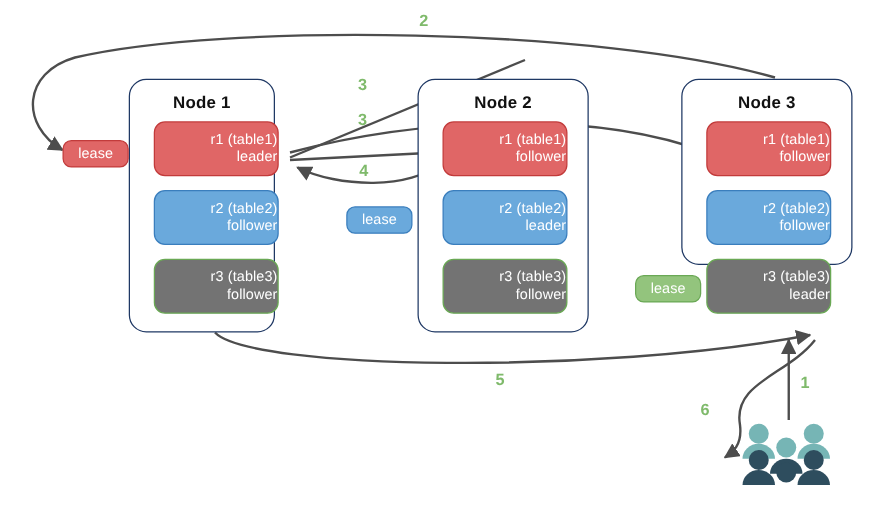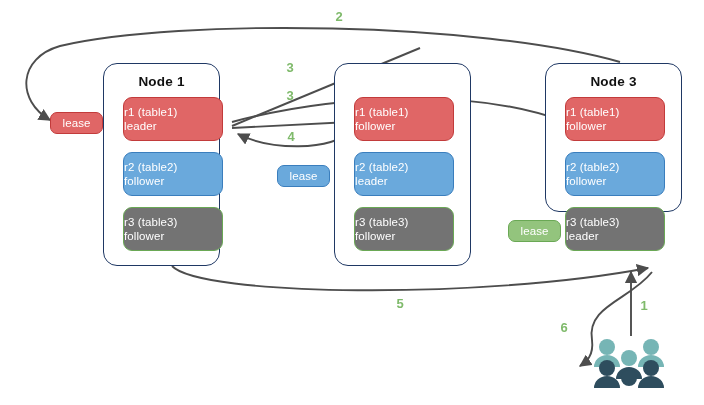--- a/index.html
+++ b/index.html
@@ -40,21 +40,21 @@
     font-weight: bold;
     color: #111111;
     letter-spacing: 0.2px;
   }
   .replica {
     position: absolute;
     box-sizing: border-box;
     border-radius: 9px;
     display: flex;
     flex-direction: column;
-    align-items: flex-start;
+    align-items: flex-end;
     justify-content: center;
     color: #ffffff;
     font-size: 11.5px;
     line-height: 14px;
     text-align: center;
     letter-spacing: 0.1px;
   }
   .rep-red   { background: #e06666; border: 1.4px solid #c23b3b; }
   .rep-blue  { background: #6aa9dc; border: 1.4px solid #3a7ebd; }
   .rep-green { background: #737373; border: 1.4px solid #6aa855; }
@@ -128,20 +128,21 @@
       <span>r2 (table2)</span>
       <span>follower</span>
     </div>
     <div class="replica rep-green" style="left:19px; top:143px; width:100px; height:44px;">
       <span>r3 (table3)</span>
       <span>follower</span>
     </div>
   </div>
 
   <div class="node-box" style="left:334px; top:63px; width:137px; height:203px;">
+    <div class="node-title">Node 2</div>
     <div class="replica rep-red" style="left:19px; top:33px; width:100px; height:44px;">
       <span>r1 (table1)</span>
       <span>follower</span>
     </div>
     <div class="replica rep-blue" style="left:19px; top:88px; width:100px; height:44px;">
       <span>r2 (table2)</span>
       <span>leader</span>
     </div>
     <div class="replica rep-green" style="left:19px; top:143px; width:100px; height:44px;">
       <span>r3 (table3)</span>

